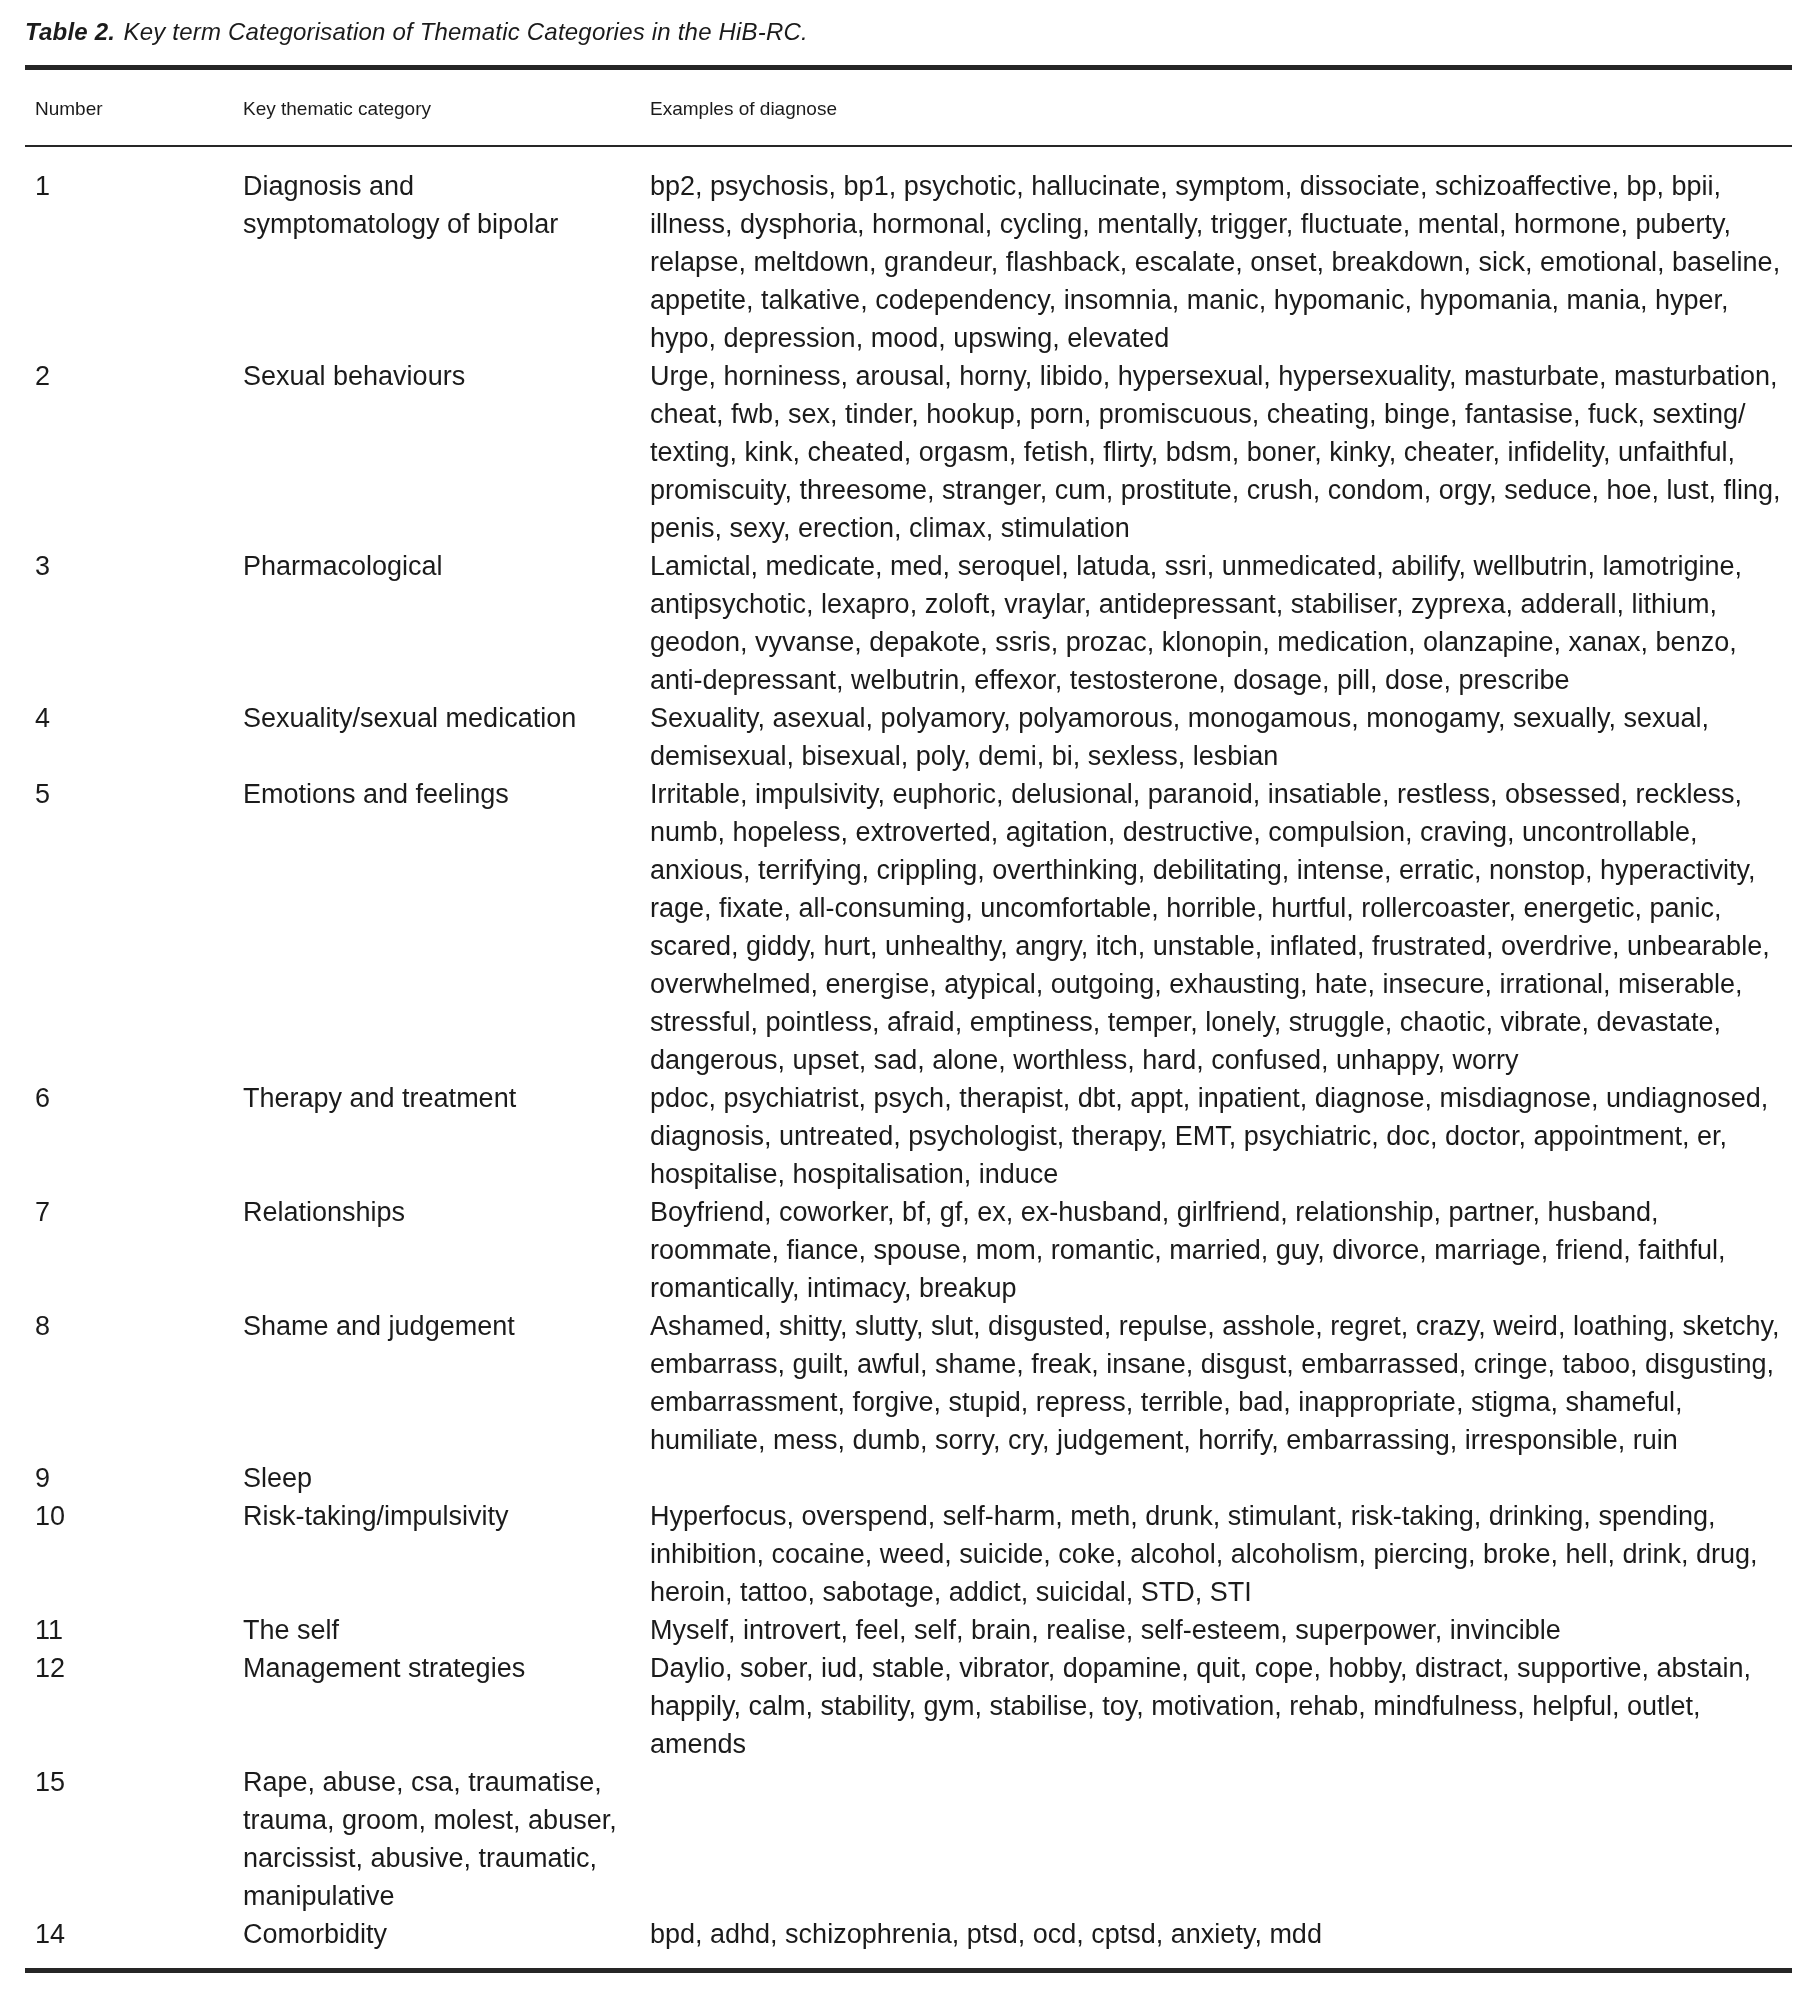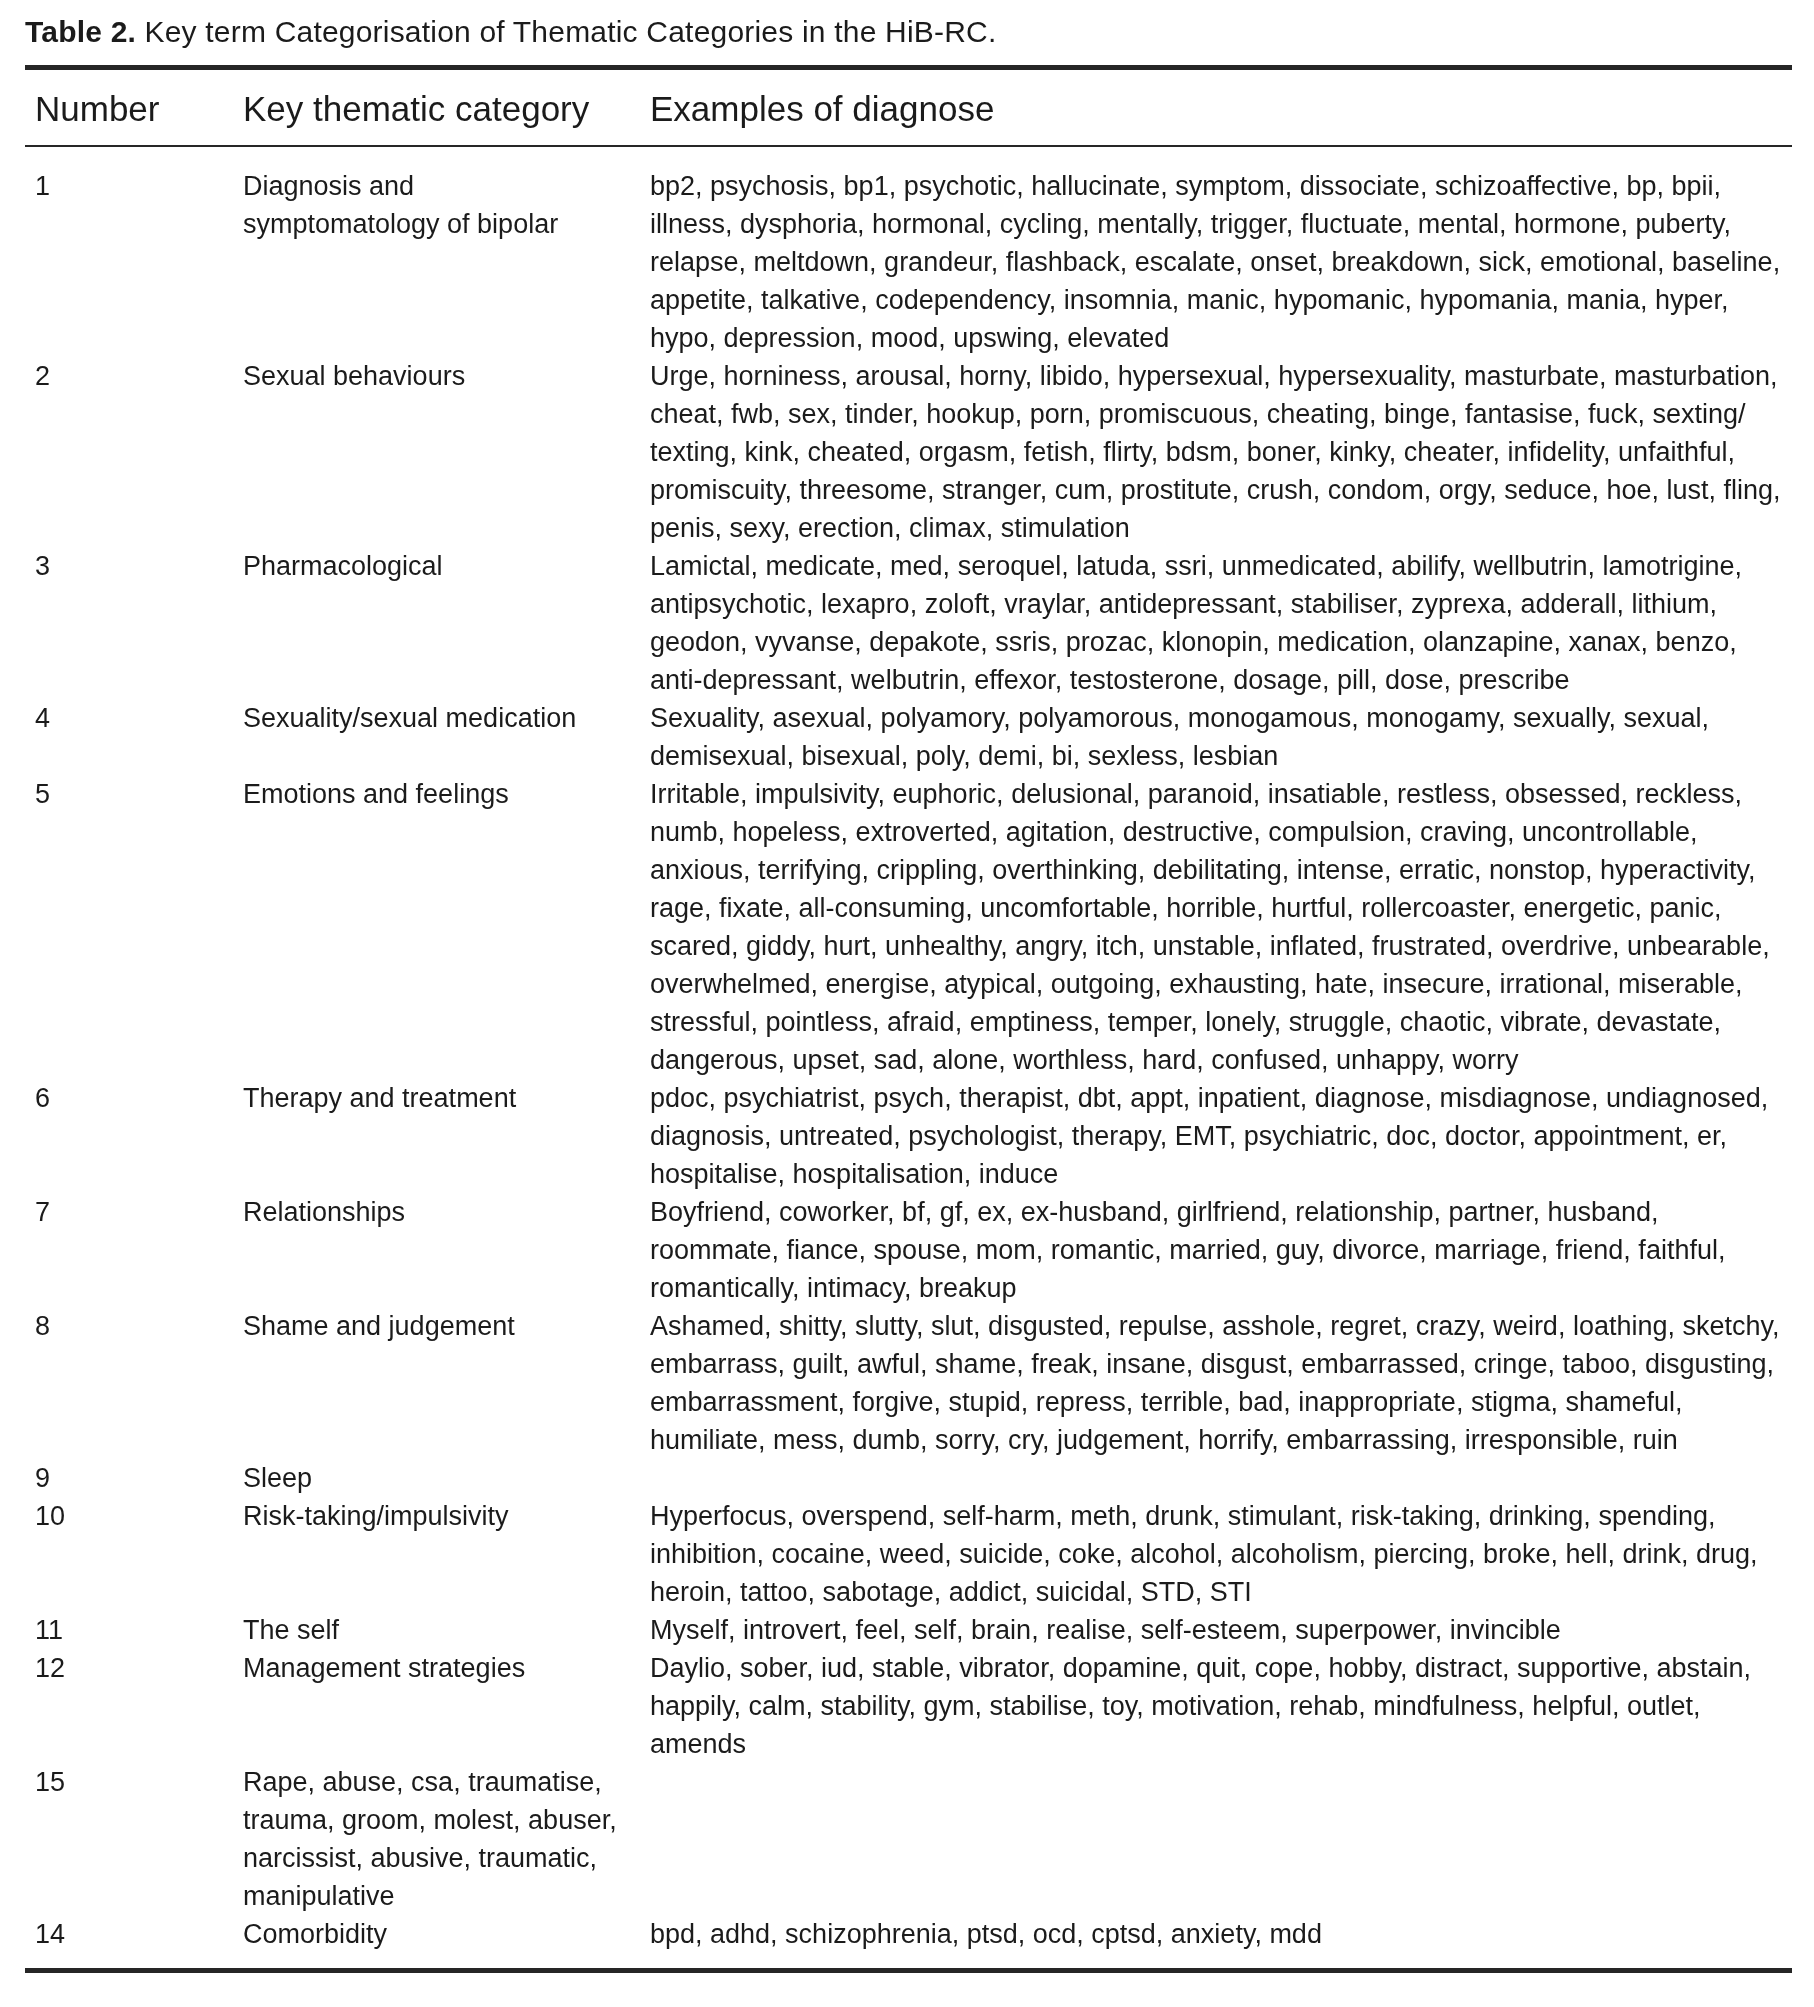--- a/index.html
+++ b/index.html
@@ -10,42 +10,43 @@
     font-family: "Liberation Sans", sans-serif;
   }
   .page {
     width: 1815px;
     min-height: 2007px;
     box-sizing: border-box;
     padding: 11.7px 23.5px 17px 25px;
     background: #ffffff;
   }
   .title {
-    font-size: 30px;
+    font-size: 24px;
     line-height: 40px;
     margin-bottom: 13.4px;
     letter-spacing: 0.2px;
+    font-style: italic;
   }
   .title .label {
     font-weight: bold;
     margin-right: 8.4px;
   }
   .rule {
     width: 100%;
     background: #262626;
   }
   .rule.thick { height: 5px; }
   .rule.thin  { height: 2.5px; }
   .grid {
     display: grid;
     grid-template-columns: 218px 407px 1fr;
     align-items: start;
   }
   .header-row {
-    font-size: 35px;
+    font-size: 19px;
     line-height: 34px;
     padding: 22px 0 18.5px 0;
   }
   .body {
     padding-top: 20px;
     padding-bottom: 15px;
   }
   .body-row {
     font-size: 27px;
     line-height: 38px;

